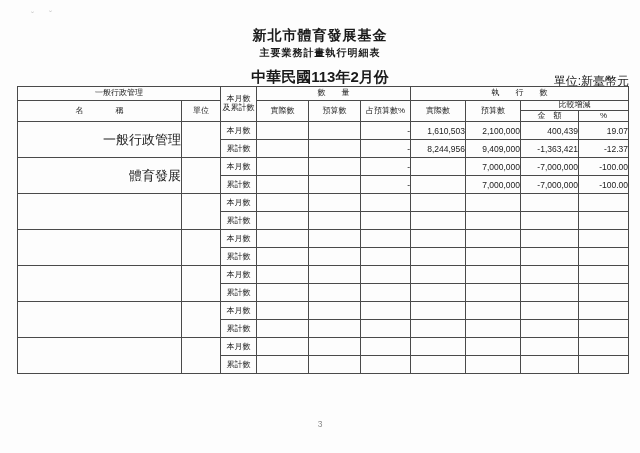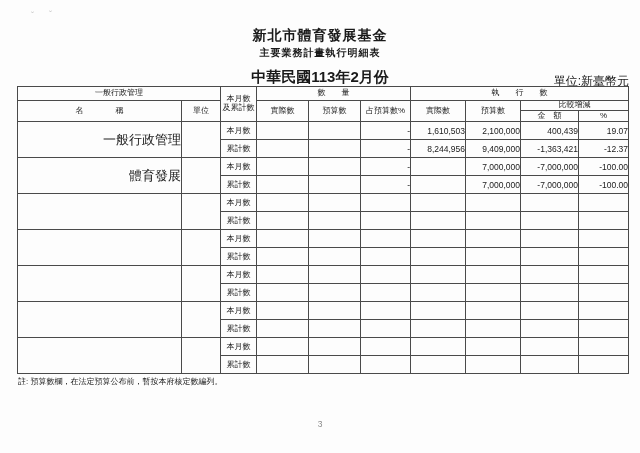--- a/index.html
+++ b/index.html
@@ -239,16 +239,15 @@
           <td class="num"></td>
           <td class="num"></td>
           <td class="num"></td>
           <td class="num"></td>
           <td class="num"></td>
           <td class="num"></td>
         </tr>
       </tbody>
   </table>
 
-  <div class="note">註: 預算數欄，在法定預算公布前，暫按本府核定數編列。</div>
   <div class="page-number">3</div>
 
 </div>
 
 </body></html>

